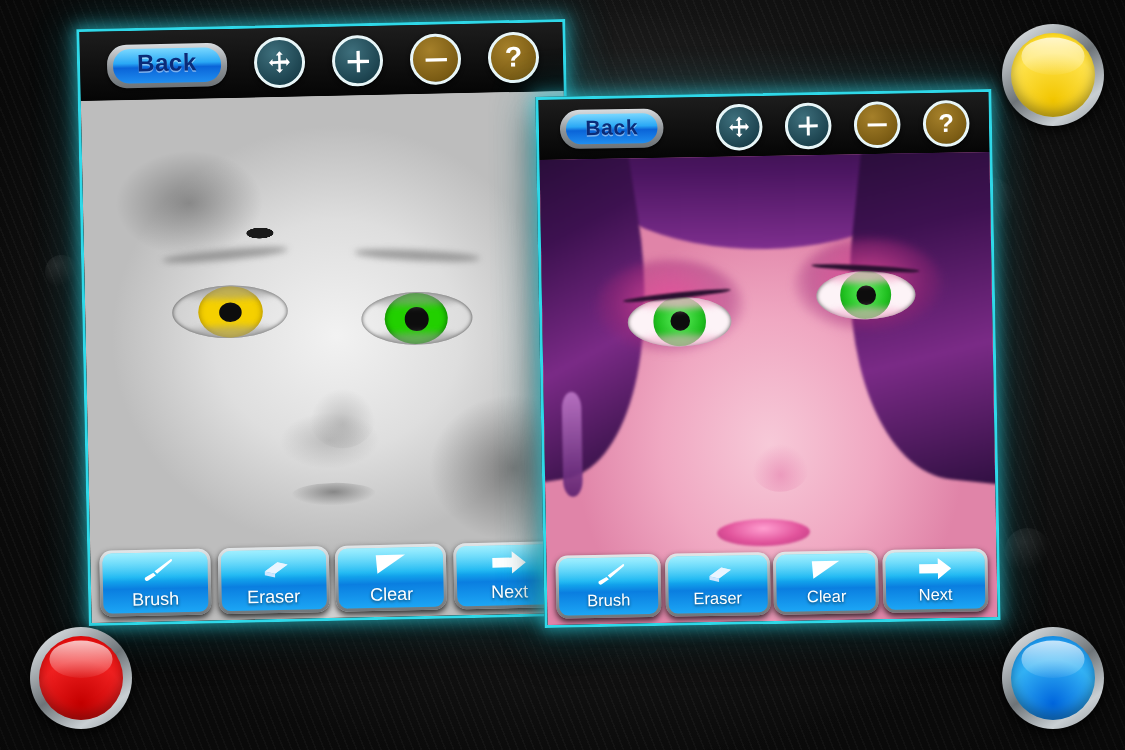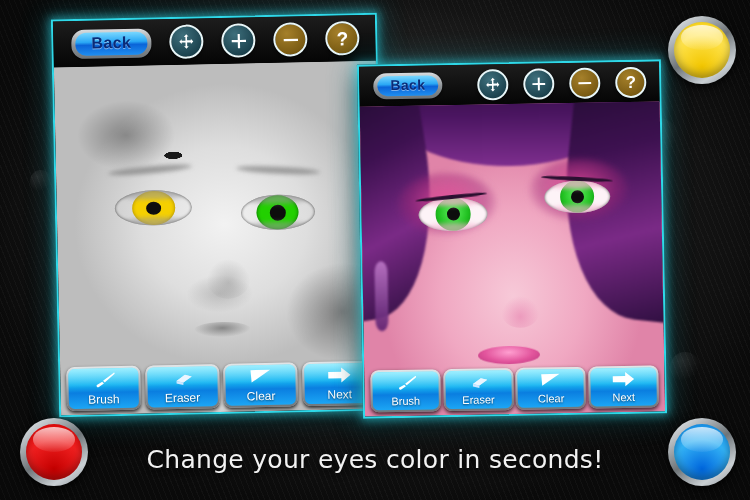--- a/index.html
+++ b/index.html
@@ -426,15 +426,14 @@
   <div class="lamp" id="lamp-yellow">
     <div class="lamp-in"></div>
   </div>
   <div class="lamp" id="lamp-red">
     <div class="lamp-in"></div>
   </div>
   <div class="lamp" id="lamp-blue">
     <div class="lamp-in"></div>
   </div>
 
-  <div class="tagline">Change your eyes color in seconds!</div>
 
 </div>
 
 </body></html>

